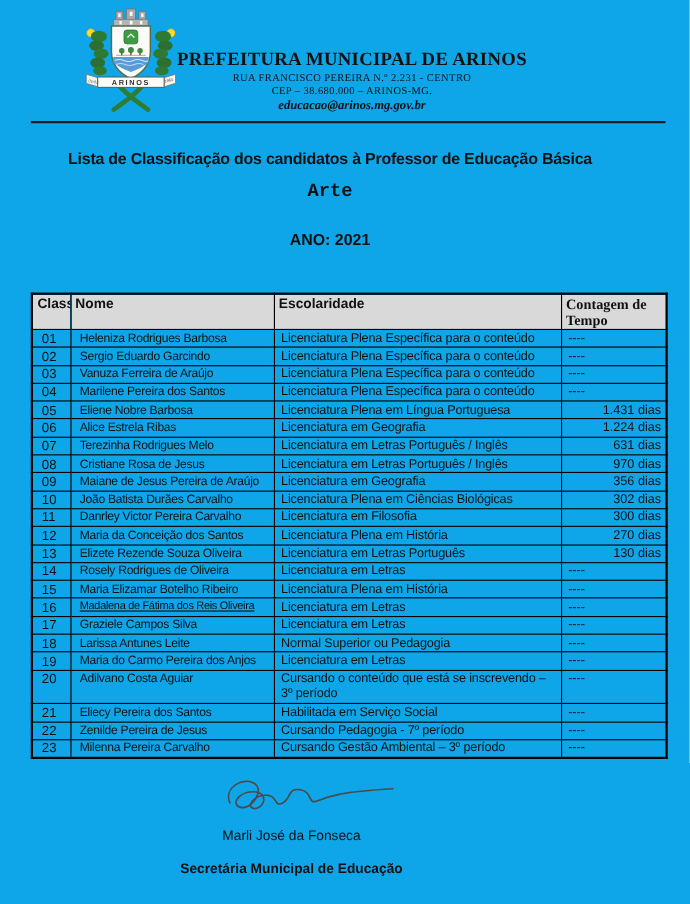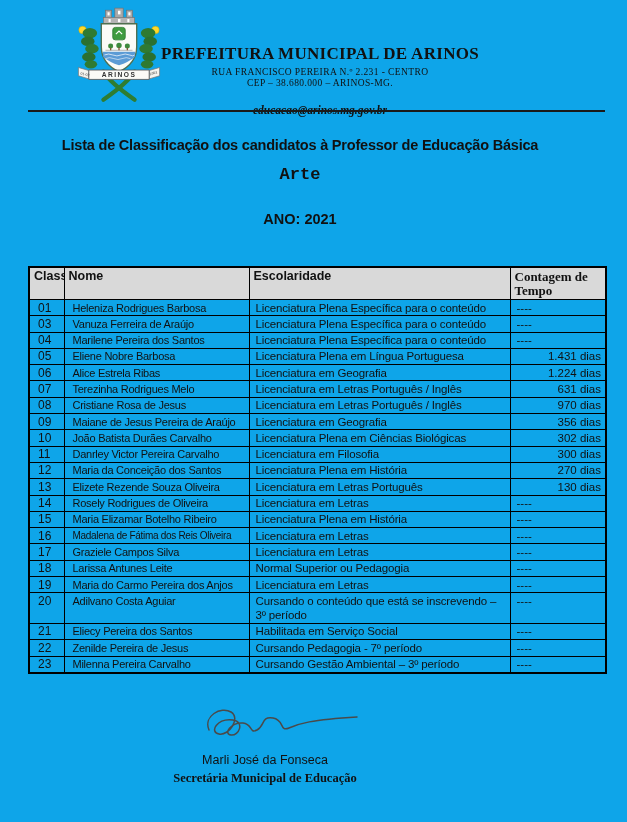--- a/index.html
+++ b/index.html
@@ -6,21 +6,21 @@
   .page{position:relative;width:627px;height:822px;background:#0ea5e9;margin:0 auto;
         font-family:"Liberation Sans",sans-serif;color:#111;overflow:hidden;}
 
   
   .logo{position:absolute;left:74px;top:5px;width:90px;height:102px;}
   .header-text{position:absolute;left:150px;top:44px;width:340px;text-align:center;
                font-family:"Liberation Serif",serif;}
   .org-name{font-size:17px;font-weight:bold;letter-spacing:.3px;white-space:nowrap;}
   .addr{font-size:9.5px;letter-spacing:.4px;margin-top:3px;}
   .addr2{font-size:9.5px;letter-spacing:.4px;margin-top:1px;}
-  .email{font-size:11.5px;font-weight:bold;font-style:italic;margin-top:16px;}
+  .email{font-size:11.5px;font-weight:bold;font-style:italic;margin-top:2px;}
   .rule{position:absolute;left:28px;top:110px;width:577px;border-top:2px solid #1a1a1a;}
 
   
   .title-main{position:absolute;left:0;top:137px;width:600px;text-align:center;
               font-size:14.5px;font-weight:bold;letter-spacing:-.2px;}
   .title-subject{position:absolute;left:0;top:165px;width:600px;text-align:center;
               font-size:17px;font-weight:bold;font-family:Liberation Mono, monospace;}
   .title-year{position:absolute;left:0;top:211px;width:600px;text-align:center;
               font-size:14.5px;font-weight:bold;}
 
@@ -28,30 +28,30 @@
   table.list{position:absolute;left:28px;top:266px;width:577px;border-collapse:collapse;
              table-layout:fixed;border:2px solid #000;}
   col.c1{width:35px;} col.c2{width:185px;} col.c3{width:261px;} col.c4{width:96px;}
   th,td{border:1px solid #000;vertical-align:top;overflow:hidden;}
   th{background:#d9d9d9;text-align:left;font-size:12.5px;font-weight:bold;
      padding:2px 4px;line-height:13px;height:26px;}
   th.serif{font-family:"Liberation Serif",serif;font-size:13px;line-height:13.5px;}
   td{font-size:12px;line-height:14.3px;padding:.5px 4px;}
   td.cell-class{padding-left:8px;}
   td.cell-nome{padding-left:8px;font-size:11px;letter-spacing:-.25px;white-space:nowrap;}
-  td.cell-nome.compact{font-size:10px;letter-spacing:-.3px;}
+  td.cell-nome.compact{font-size:10px;letter-spacing:-.3px;text-decoration:underline;}
   td.cell-escolaridade{font-size:11.5px;letter-spacing:-.15px;padding-left:6px;}
   td.cell-tempo{padding-left:6px;font-size:11.5px;}
   td.cell-tempo.center{text-align:right;padding-left:0;}
 
   
   .signature{position:absolute;left:105px;top:700px;width:320px;text-align:center;}
   .sig-scribble{display:block;margin:0 auto;margin-left:90px;}
   .sig-name{font-size:12.5px;margin-top:8px;}
-  .sig-role{font-size:12.5px;font-weight:bold;margin-top:4px;font-family:Liberation Serif, serif;}
+  .sig-role{font-size:12.5px;font-weight:bold;margin-top:16px;}
 </style>
 </head>
 <body>
 
 <div class="page">
 
   <svg class="logo" viewBox="0 0 86 98" xmlns="http://www.w3.org/2000/svg">
 
     <path d="M28 64 C34 74 48 84 58 91" stroke="#2e7d32" stroke-width="4" fill="none" stroke-linecap="round"></path>
     <path d="M58 64 C52 74 38 84 28 91" stroke="#2e7d32" stroke-width="4" fill="none" stroke-linecap="round"></path>
@@ -142,20 +142,26 @@
       </tr>
     </thead>
     <tbody>
     <tr>
       <td class="cell-class">01</td>
       <td class="cell-nome">Heleniza Rodrigues Barbosa</td>
       <td class="cell-escolaridade">Licenciatura Plena Específica para o conteúdo</td>
       <td class="cell-tempo">----</td>
     </tr>
 
+    <tr>
+      <td class="cell-class">02</td>
+      <td class="cell-nome">Sergio Eduardo Garcindo</td>
+      <td class="cell-escolaridade">Licenciatura Plena Específica para o conteúdo</td>
+      <td class="cell-tempo">----</td>
+    </tr>
 
     <tr>
       <td class="cell-class">03</td>
       <td class="cell-nome">Vanuza Ferreira de Araújo</td>
       <td class="cell-escolaridade">Licenciatura Plena Específica para o conteúdo</td>
       <td class="cell-tempo">----</td>
     </tr>
 
     <tr>
       <td class="cell-class">04</td>

